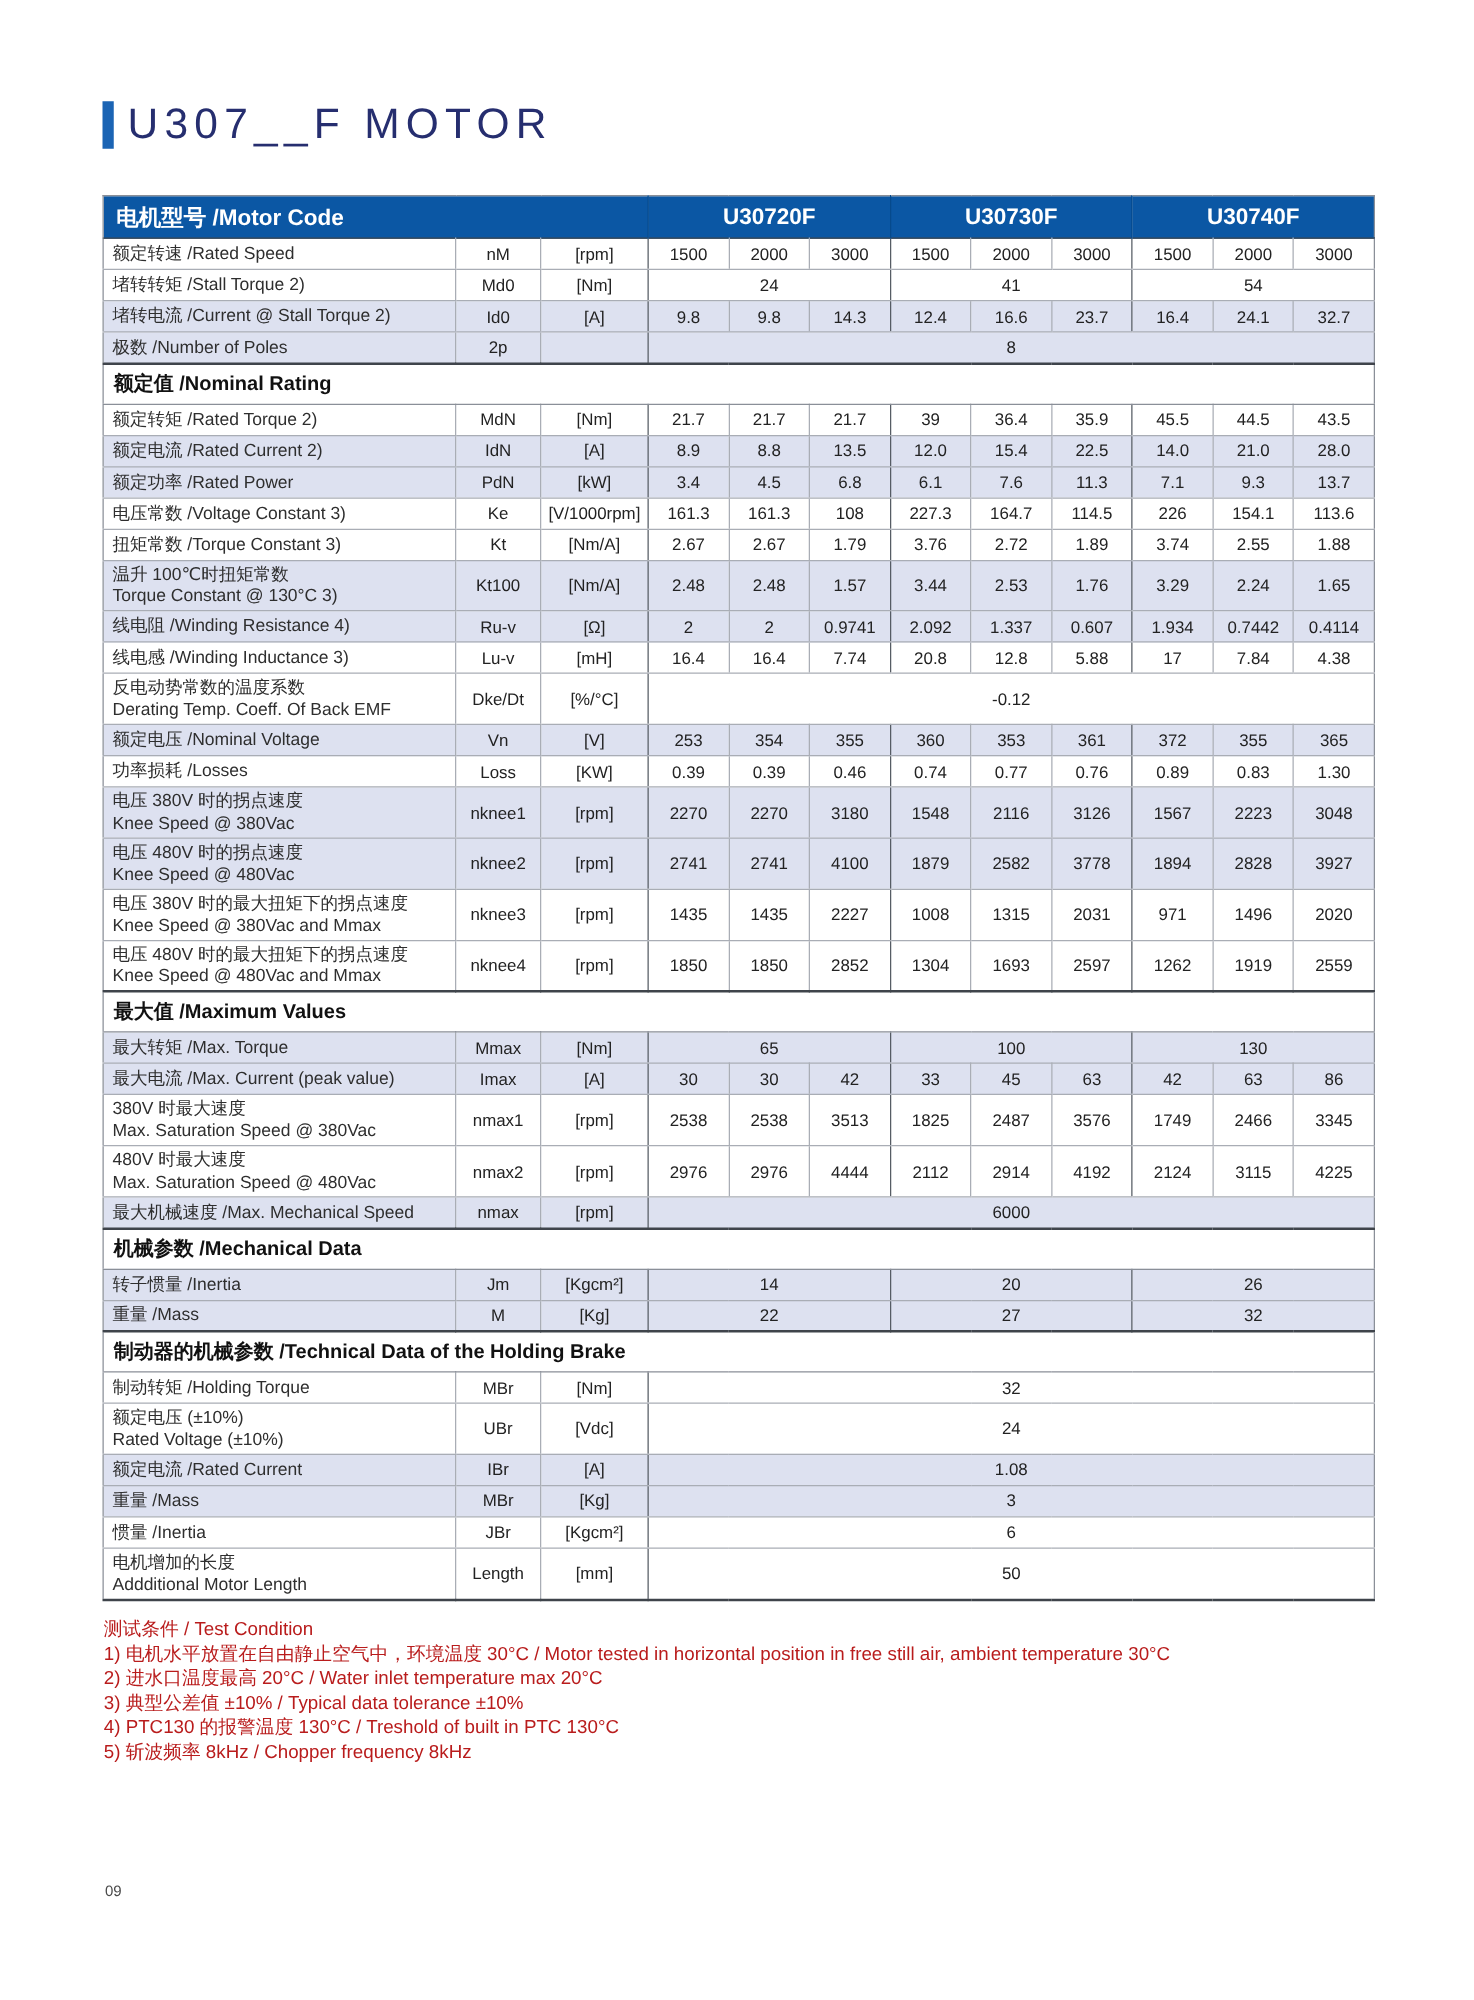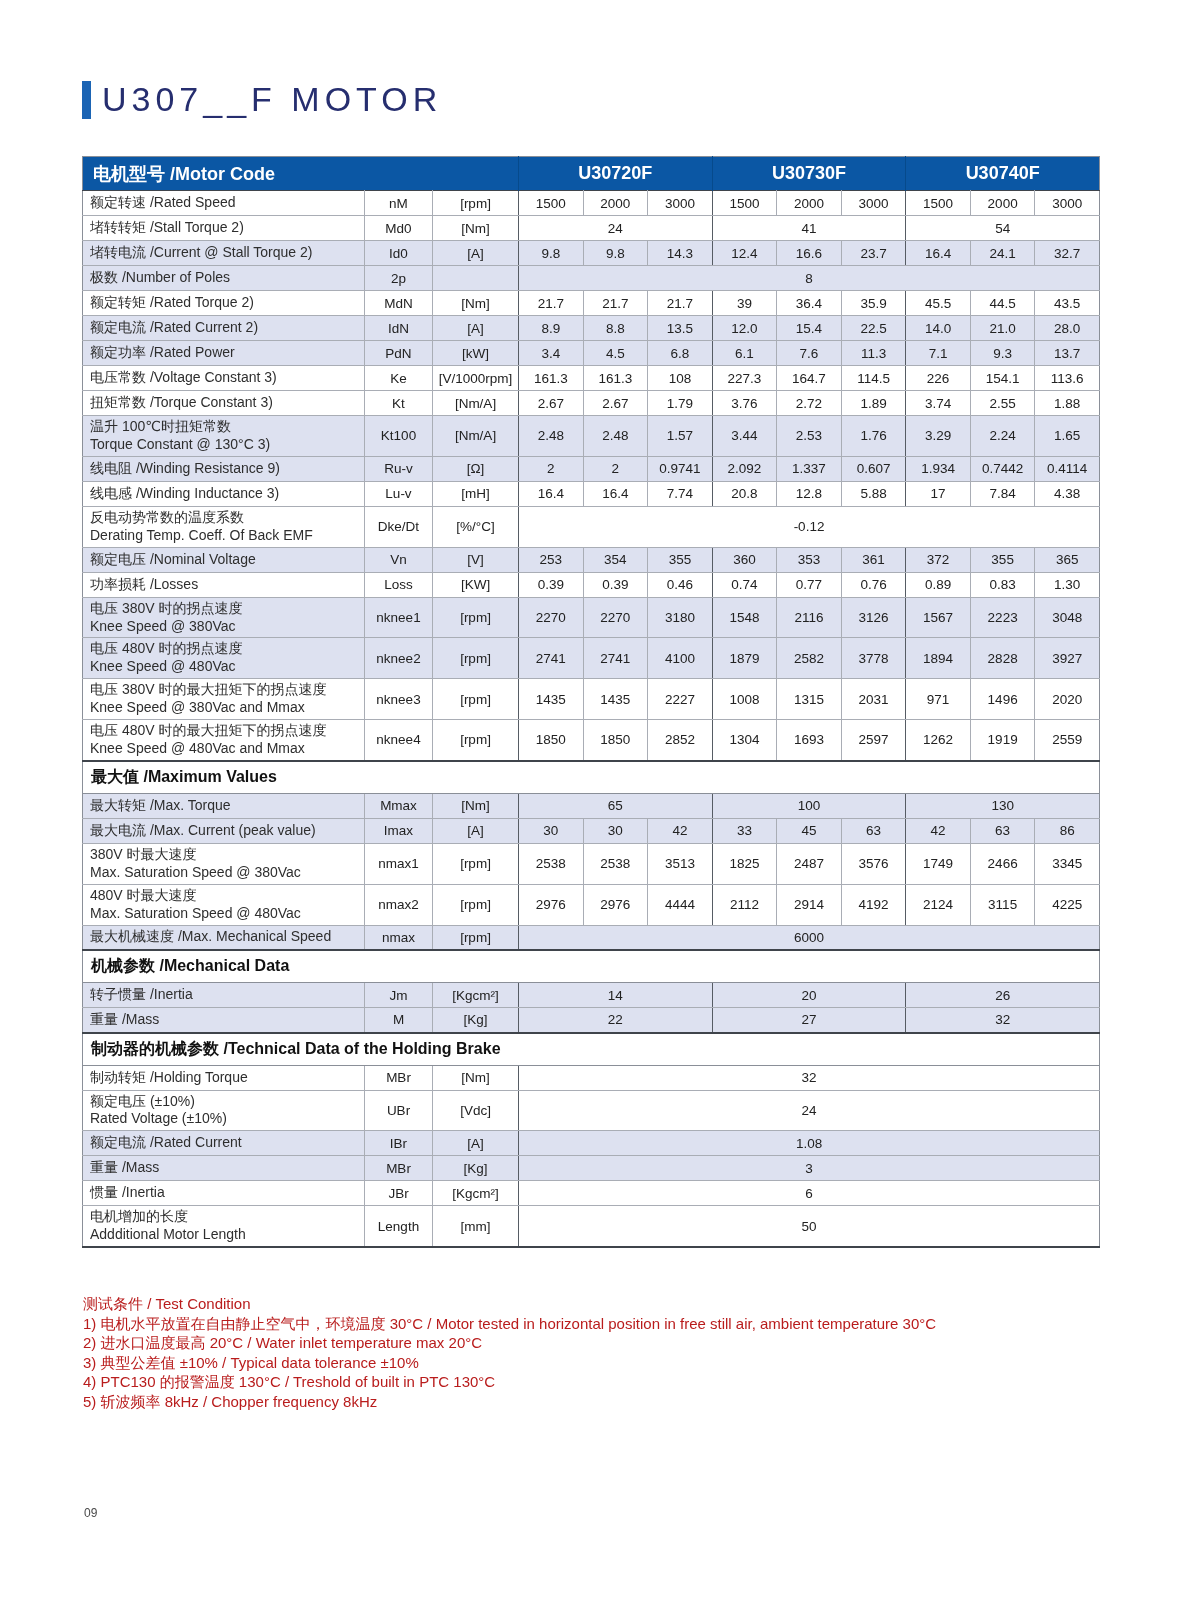--- a/index.html
+++ b/index.html
@@ -123,20 +123,23 @@
         <td class="val gb" colspan="1">16.4</td>
         <td class="val" colspan="1">24.1</td>
         <td class="val" colspan="1">32.7</td>
       </tr>
       <tr class="data shaded">
         <td class="label">极数 /Number of Poles</td>
         <td class="sym">2p</td>
         <td class="unit"></td>
         <td class="val gb" colspan="9">8</td>
       </tr>
+      <tr class="section">
+        <td colspan="12">额定值 /Nominal Rating</td>
+      </tr>
       <tr class="data">
         <td class="label">额定转矩 /Rated Torque 2)</td>
         <td class="sym">MdN</td>
         <td class="unit">[Nm]</td>
         <td class="val gb" colspan="1">21.7</td>
         <td class="val" colspan="1">21.7</td>
         <td class="val" colspan="1">21.7</td>
         <td class="val gb" colspan="1">39</td>
         <td class="val" colspan="1">36.4</td>
         <td class="val" colspan="1">35.9</td>
@@ -211,21 +214,21 @@
         <td class="val" colspan="1">2.48</td>
         <td class="val" colspan="1">1.57</td>
         <td class="val gb" colspan="1">3.44</td>
         <td class="val" colspan="1">2.53</td>
         <td class="val" colspan="1">1.76</td>
         <td class="val gb" colspan="1">3.29</td>
         <td class="val" colspan="1">2.24</td>
         <td class="val" colspan="1">1.65</td>
       </tr>
       <tr class="data shaded">
-        <td class="label">线电阻 /Winding Resistance 9)</td>
+        <td class="label">线电阻 /Winding Resistance 4)</td>
         <td class="sym">Ru-v</td>
         <td class="unit">[Ω]</td>
         <td class="val gb" colspan="1">2</td>
         <td class="val" colspan="1">2</td>
         <td class="val" colspan="1">0.9741</td>
         <td class="val gb" colspan="1">2.092</td>
         <td class="val" colspan="1">1.337</td>
         <td class="val" colspan="1">0.607</td>
         <td class="val gb" colspan="1">1.934</td>
         <td class="val" colspan="1">0.7442</td>

